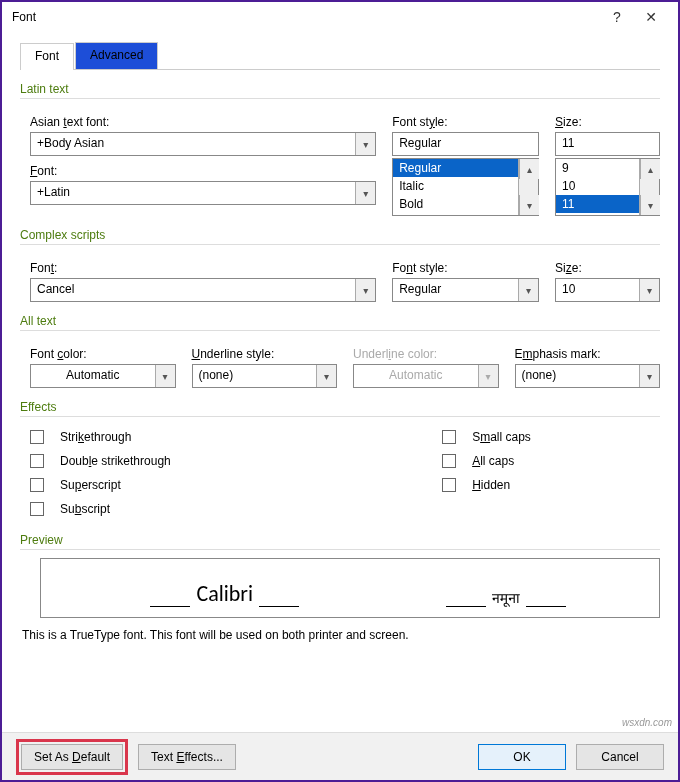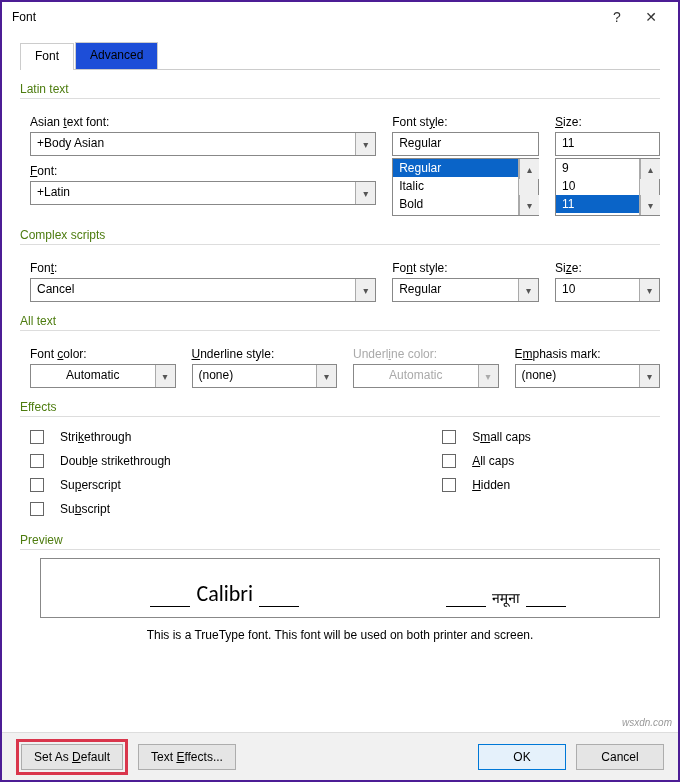--- a/index.html
+++ b/index.html
@@ -31,21 +31,21 @@
   .scroll .scrollbtn { flex: 0 0 20px; background: #efefef; display:flex; align-items:center; justify-content:center; font-size:10px; color:#555; }
   .scroll .track { flex: 1; background: #efefef; }
   .indent { margin-left: 10px; }
   .chk { display: flex; align-items: center; gap: 16px; margin: 5px 0; }
   .box { width: 14px; height: 14px; border: 1px solid #666; }
   .preview-box { border: 1px solid #888; height: 60px; margin-top: 6px; display: flex; align-items: flex-end; justify-content: space-around; padding: 6px 20px 10px 36px; margin-left: 20px; }
   .preview-box .slot { display:flex; align-items:flex-end; gap:6px; }
   .bline { border-bottom:1px solid #000; height:1px; width:40px; }
   .calibri { font-size: 22px; font-family: Calibri, sans-serif; }
   .nmuna { font-size: 14px; text-align: right; }
-  .msg { margin: 10px 2px; text-align: center; }
+  .msg { margin: 10px 2px; }
   .bottombar { position: absolute; left: 0; right: 0; bottom: 0; height: 48px; background: #f1f1f1; border-top: 1px solid #ddd; display:flex; align-items:center; padding: 0 14px; gap: 10px; }
   .btn-std { height: 26px; min-width: 88px; padding: 0 12px; background:#e5e5e5; border:1px solid #adadad; cursor:pointer; display:flex; align-items:center; justify-content:center; }
   .btn-ok { border: 1px solid #0078d7; background:#e5f1fb; }
   .highlight-box { border: 3px solid #d9364c; padding: 2px; }
   .spacer { flex: 1; }
   .watermark { position: absolute; right: 6px; bottom: 52px; font-size: 10px; color: #999; font-style: italic; }
 </style>
 </head>
 <body>
 

